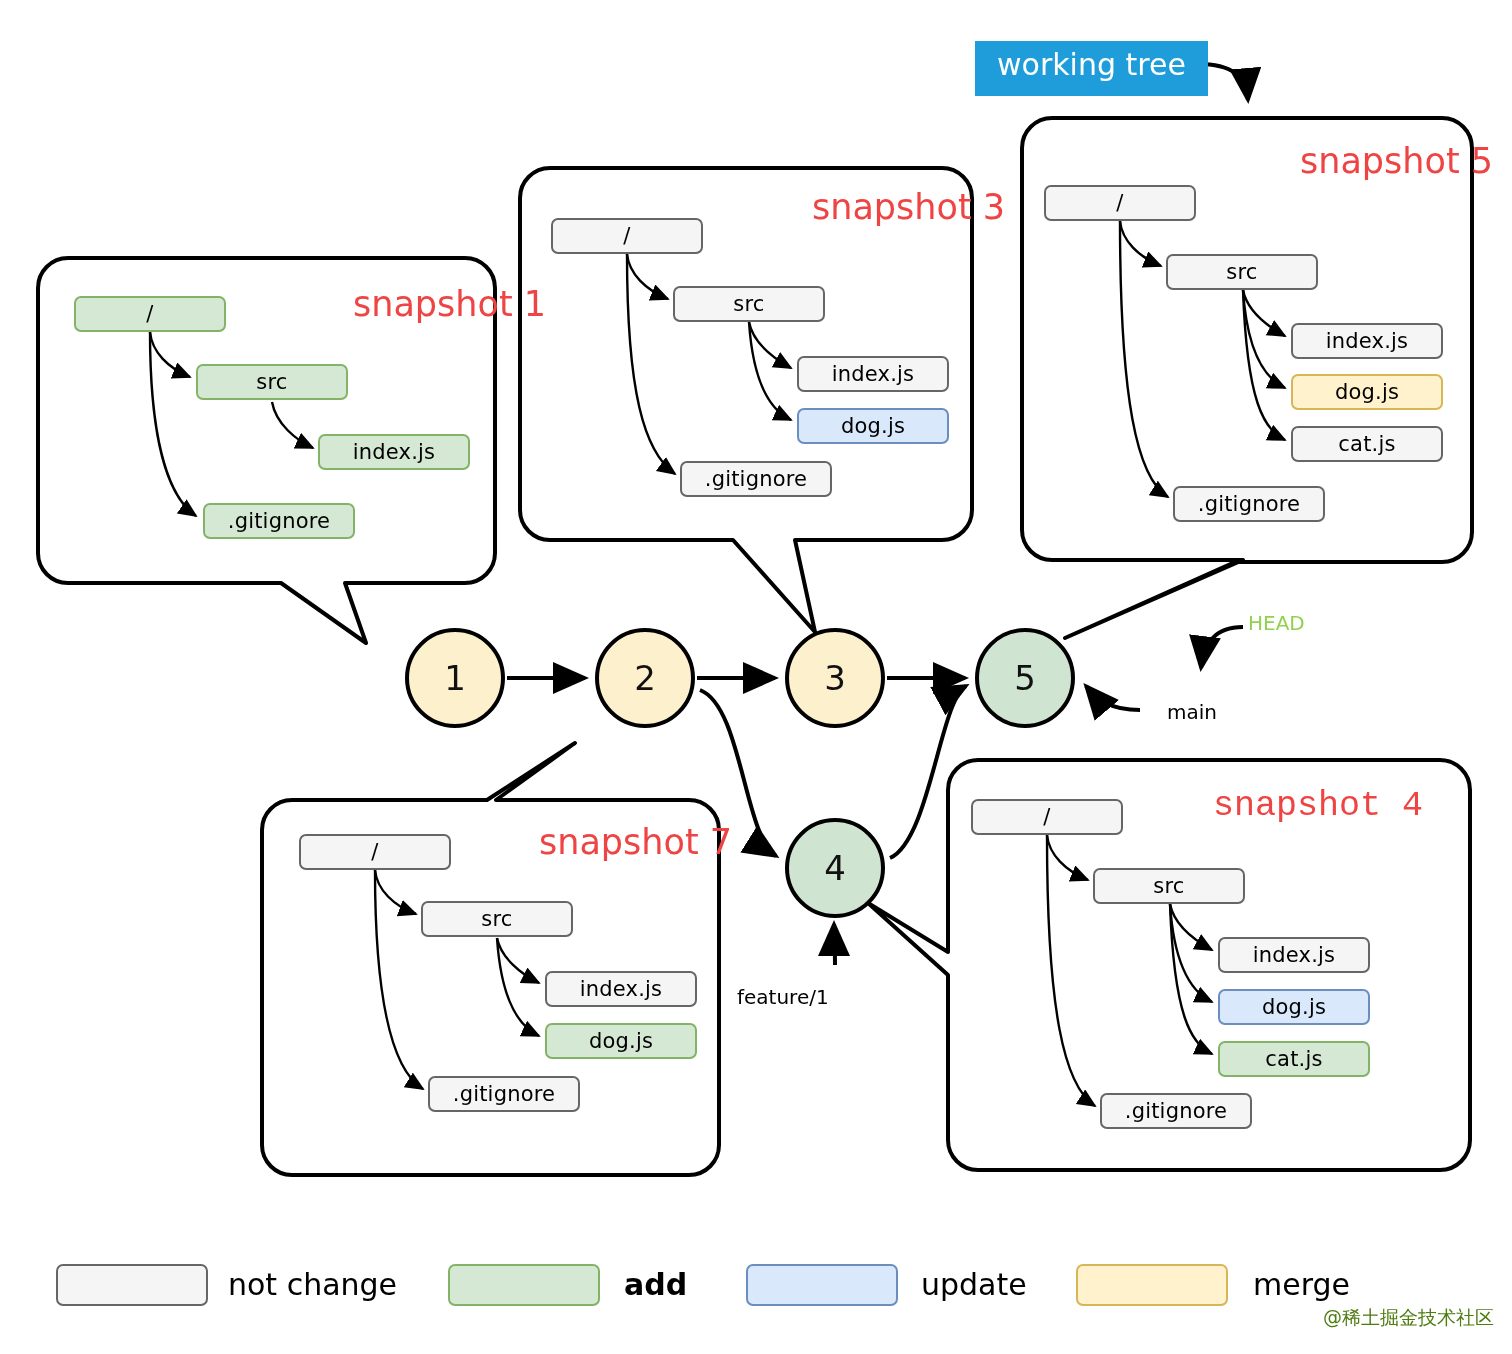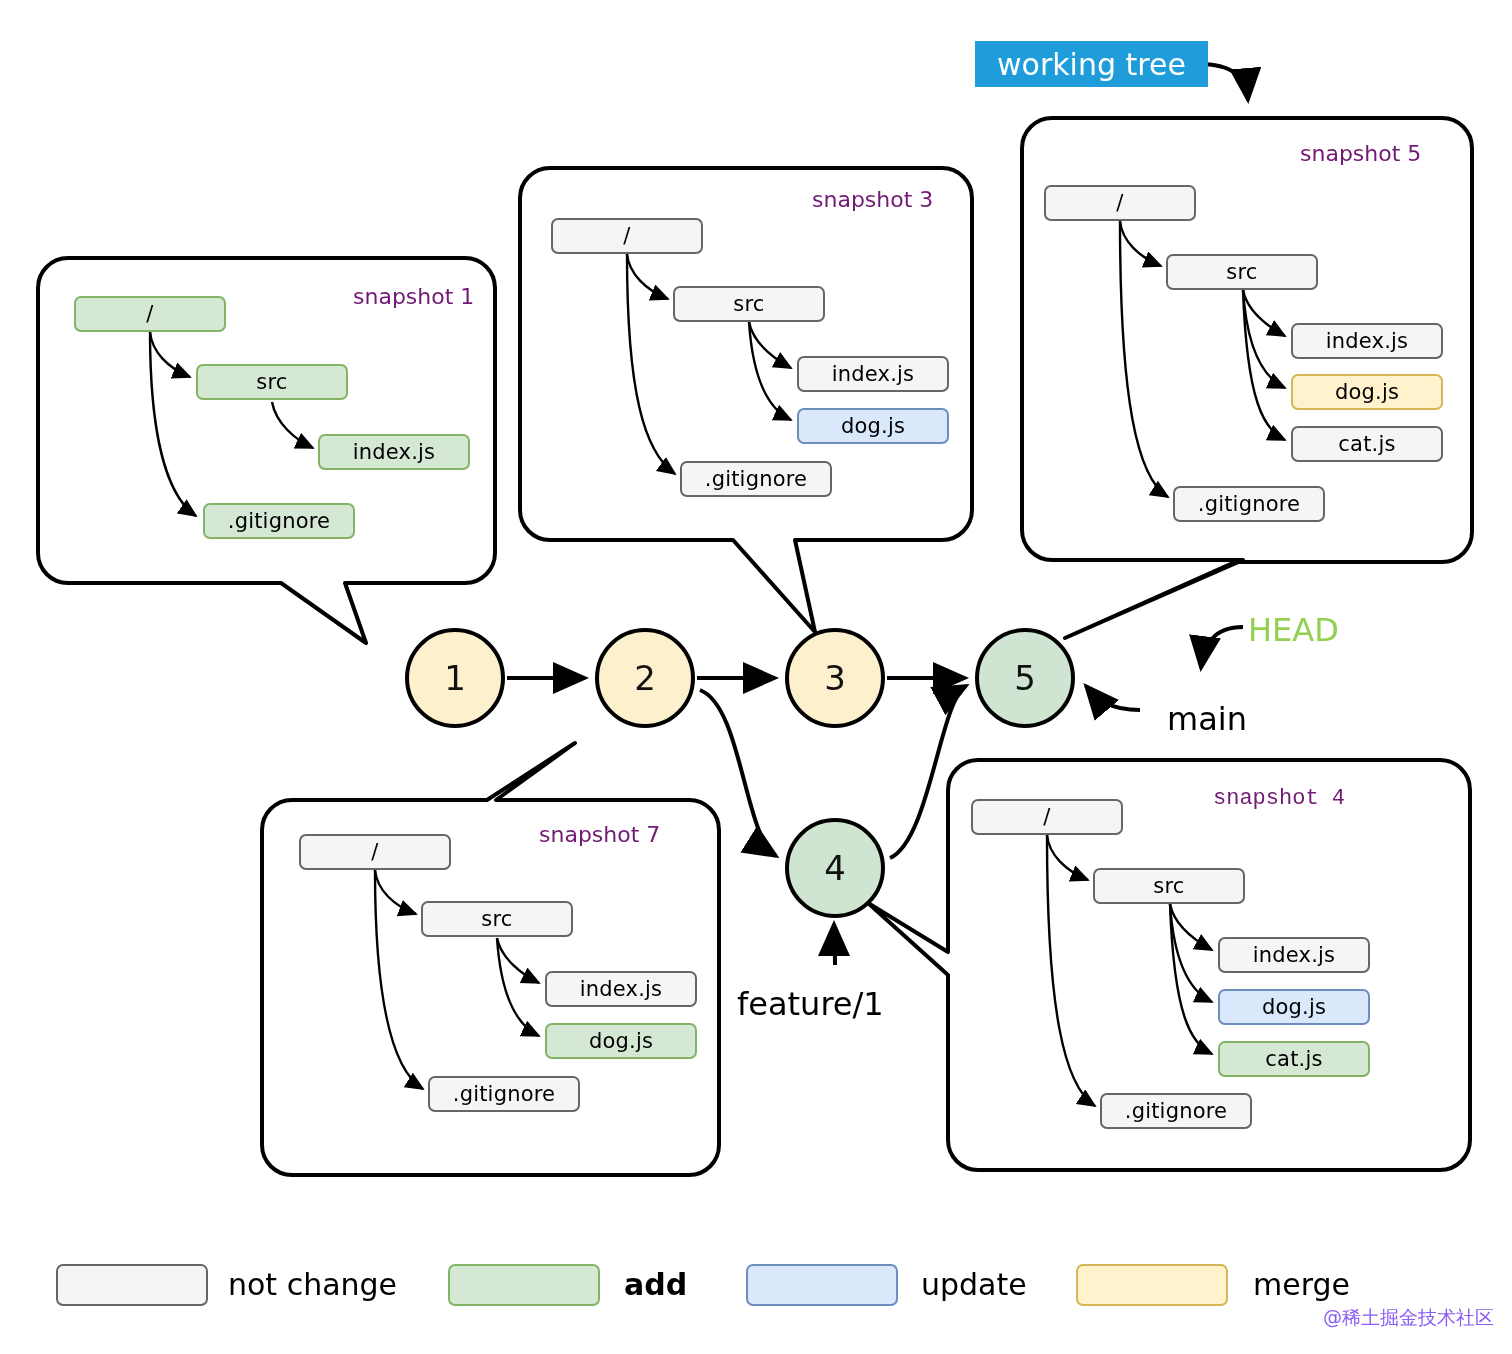--- a/index.html
+++ b/index.html
@@ -42,54 +42,54 @@
     letter-spacing: .2px;
     color: #000;
   }
   .file-box.add    { background: #d5e8d4; border-color: #82b366; }
   .file-box.update { background: #dae8fc; border-color: #6c8ebf; }
   .file-box.merge  { background: #fff2cc; border-color: #d6b656; }
   .file-box.none   { background: #f5f5f5; border-color: #666666; }
 
   .snap-title {
     position: absolute;
-    font-size: 22px;
-    color: #701a75;
+    font-size: 35px;
+    color: #ef4444;
     white-space: nowrap;
   }
   .commit-node {
     position: absolute;
     width: 100px;
     height: 100px;
     border-radius: 50%;
     border: 4px solid #000;
     box-sizing: border-box;
     display: flex;
     align-items: center;
     justify-content: center;
     font-size: 34px;
     color: #111;
   }
   .commit-node.cream { background: #fdf0cd; }
   .commit-node.green { background: #cfe5d2; }
 
   .graph-label {
     position: absolute;
-    font-size: 32px;
+    font-size: 20px;
     white-space: nowrap;
     color: #000;
   }
   .graph-label.head { color: #92d050; }
 
   .wt-chip {
     position: absolute;
     background: #1f9ddb;
     color: #ffffff;
     font-size: 30px;
-    padding: 9px 22px 7px 22px;
+    padding: 9px 22px 16px 22px;
     white-space: nowrap;
     line-height: 1;
   }
 
   .legend-row {
     position: absolute;
     left: 16px;
     top: 1255px;
     width: 1512px;
     height: 70px;
@@ -112,21 +112,21 @@
     font-size: 30px;
     top: 12px;
     white-space: nowrap;
     color: #000;
   }
   .watermark {
     position: absolute;
     right: 18px;
     top: 1305px;
     font-size: 19px;
-    color: #8b5cf6;
+    color: #4d7c0f;
     white-space: nowrap;
   }
 </style>
 </head>
 <body>
 
 <div id="stage">
 
   <svg class="layer" viewBox="0 0 1512 1354">
     <defs>

